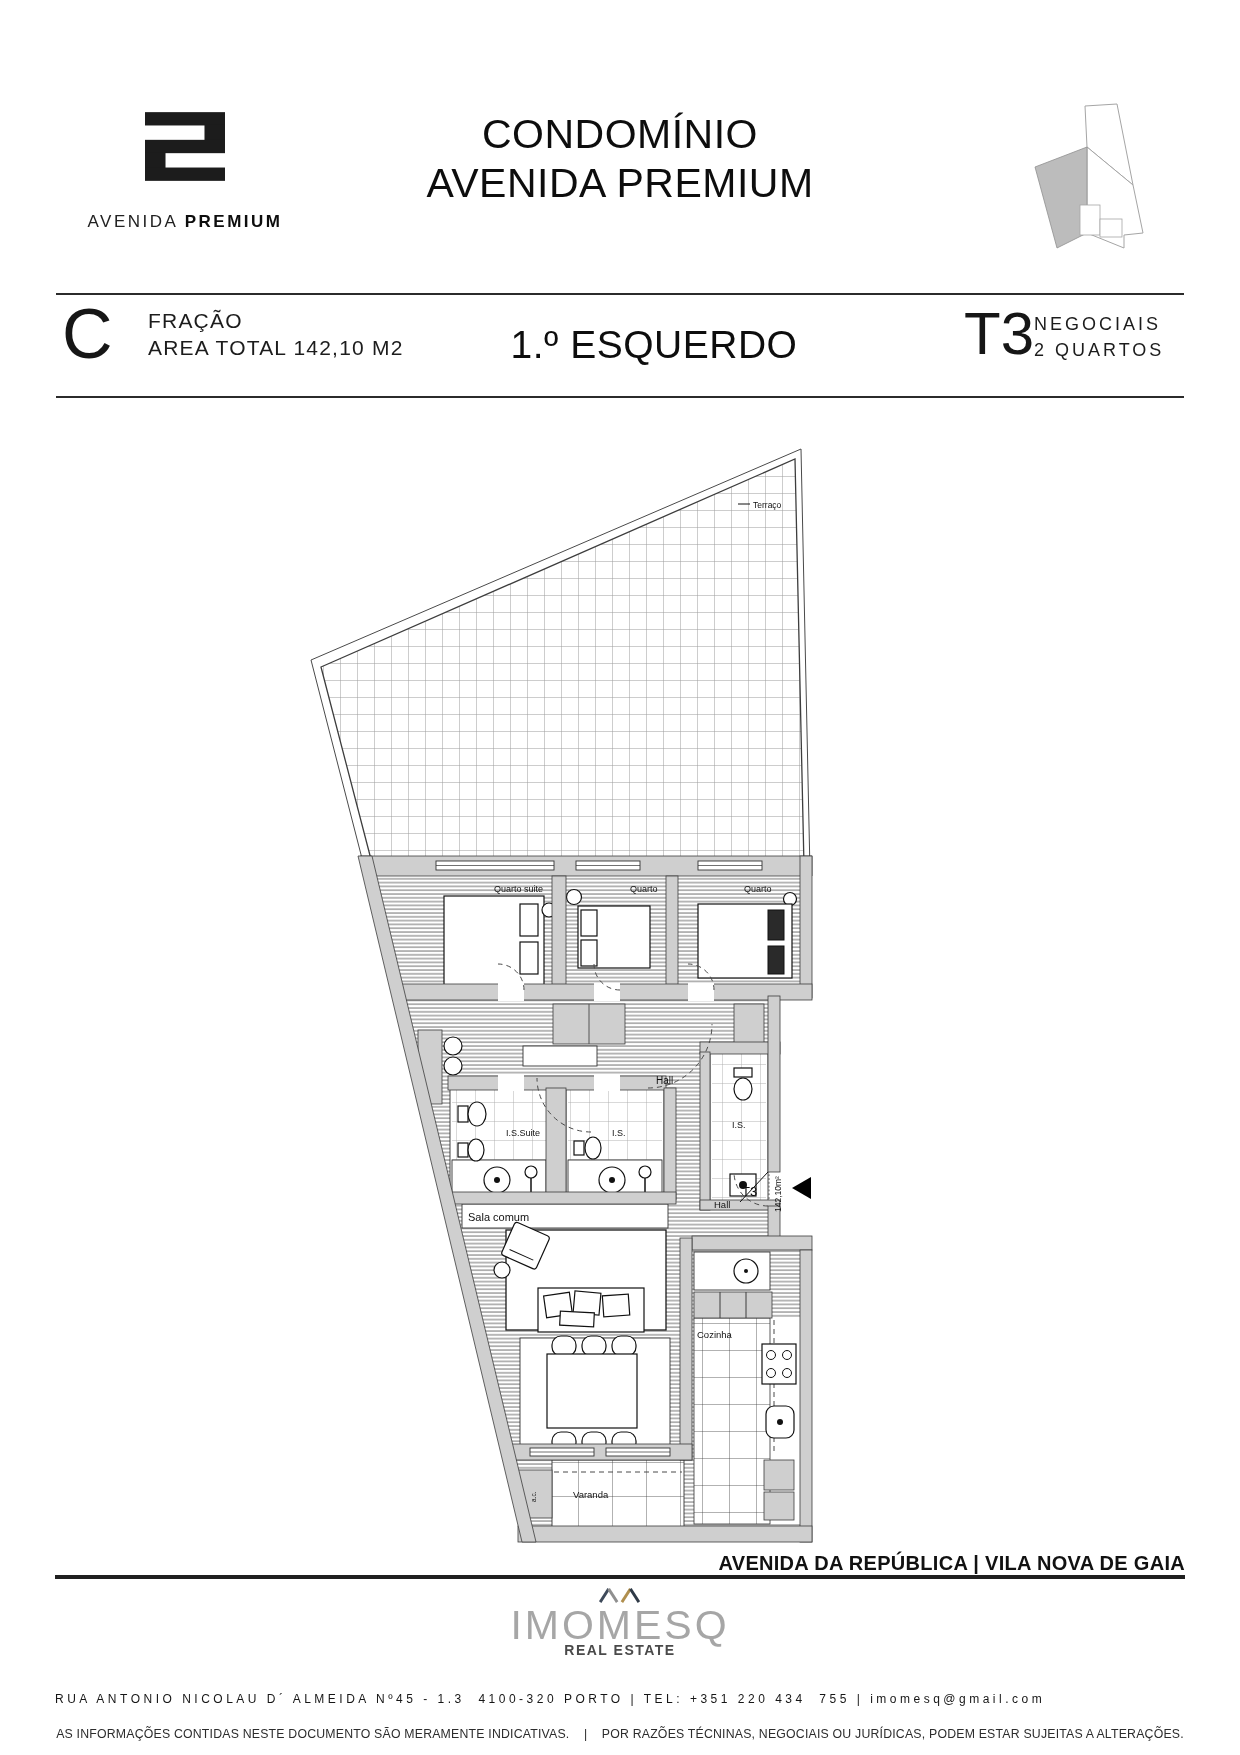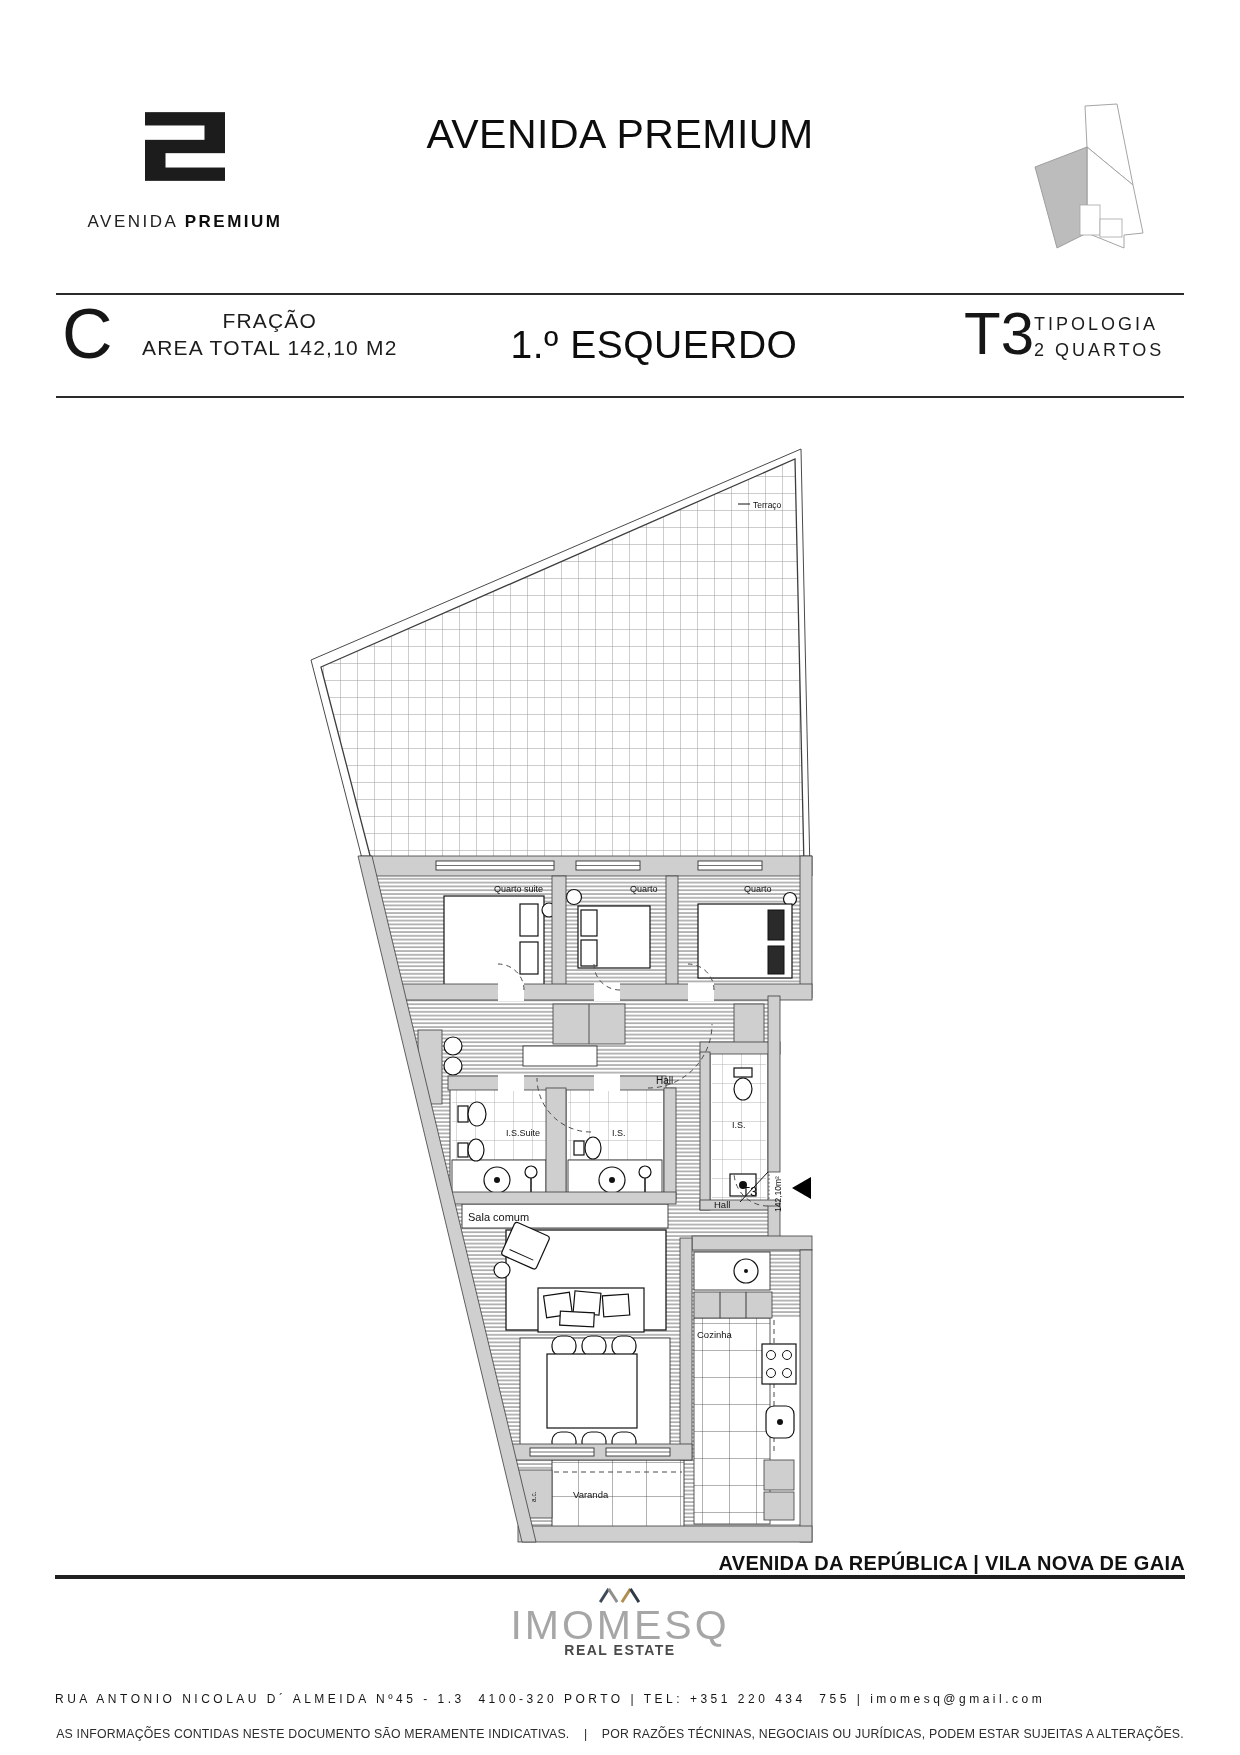--- a/index.html
+++ b/index.html
@@ -10,21 +10,21 @@
   .brand-icon{left:145px;top:112px;}
   .brand-name{left:60px;top:212px;width:250px;text-align:center;font-size:17px;letter-spacing:2.5px;color:#222;white-space:nowrap;}
   .brand-name .bold{font-weight:bold;color:#0d0d0d;}
   .doc-title{left:0;top:110px;width:100%;text-align:center;font-size:41px;line-height:49px;color:#0d0d0d;letter-spacing:.5px;}
   .bldg-icon{left:1026px;top:93px;}
   .rule{left:56px;width:1128px;background:#2b2b2b;}
   .rule-top{top:293px;height:2px;}
   .rule-mid{top:396px;height:2px;}
   
   .fraction-letter{left:62px;top:299px;font-size:70px;line-height:70px;color:#161616;}
-  .fraction-labels{left:142px;top:307px;font-size:21px;line-height:27px;letter-spacing:1.2px;color:#1c1c1c;text-align:center;}
+  .fraction-labels{left:148px;top:307px;font-size:21px;line-height:27px;letter-spacing:1.2px;color:#1c1c1c;}
   .floor-label{left:654px;top:323px;transform:translateX(-50%);font-size:39px;color:#0d0d0d;letter-spacing:.5px;white-space:nowrap;}
   .t3-code{left:964px;top:303px;font-size:60px;line-height:62px;color:#161616;}
   .typology{left:1034px;top:311px;font-size:18px;line-height:26px;letter-spacing:3px;color:#1c1c1c;white-space:nowrap;}
   
   .location-line{right:55px;top:1552px;font-size:20px;font-weight:bold;color:#111;letter-spacing:.3px;}
   .rule-bottom{top:1575px;height:3.5px;left:55px;width:1130px;background:#202020;position:absolute;}
   .agency{left:0;top:1587px;width:100%;text-align:center;}
   .agency-word{font-size:41px;letter-spacing:3px;color:#a6a6a6;font-weight:normal;line-height:34px;}
   .agency-sub{font-size:14px;letter-spacing:1.5px;color:#4a4a4a;font-weight:bold;}
   .address-line{left:55px;top:1692px;width:1130px;font-size:12px;letter-spacing:3.5px;color:#161616;white-space:pre;}
@@ -46,41 +46,42 @@
     <rect x="0" y="27" width="78" height="13" fill="#1c1c1c"></rect>
     <rect x="0" y="39" width="20" height="16" fill="#1c1c1c"></rect>
     <rect x="0" y="54" width="78" height="13" fill="#1c1c1c"></rect>
   </svg>
   <div class="abs brand-name">
     <span>AVENIDA</span>
     <span class="bold">PREMIUM</span>
   </div>
 
   <div class="abs doc-title">
+    <div>CONDOMÍNIO</div>
     <div>AVENIDA PREMIUM</div>
   </div>
 
   <svg class="abs bldg-icon" width="120" height="158" viewBox="0 0 120 158">
     <polygon points="59,13 91,11 107,92 61,54" fill="#ffffff" stroke="#a5a5a5" stroke-width="1"></polygon>
     <polygon points="61,54 107,92 117,140 98,142 98,155 61,140" fill="#ffffff" stroke="#a5a5a5" stroke-width="1"></polygon>
     <polygon points="9,74 61,54 61,140 31,155" fill="#bcbcbc" stroke="#8f8f8f" stroke-width="0.8"></polygon>
     <rect x="54" y="112" width="20" height="30" fill="#ffffff" stroke="#a5a5a5" stroke-width="0.8"></rect>
     <rect x="74" y="126" width="22" height="18" fill="#ffffff" stroke="#a5a5a5" stroke-width="0.8"></rect>
   </svg>
 
   <div class="abs rule rule-top"></div>
   <div class="abs fraction-letter">C</div>
   <div class="abs fraction-labels">
     <div>FRAÇÃO</div>
     <div>AREA TOTAL 142,10 M2</div>
   </div>
   <div class="abs floor-label">1.º ESQUERDO</div>
   <div class="abs t3-code">T3</div>
   <div class="abs typology">
-    <div>TIPOLOGIA</div>
+    <div>NEGOCIAIS</div>
     <div>2 QUARTOS</div>
   </div>
   <div class="abs rule rule-mid"></div>
 
   <svg class="abs" style="left:0;top:0" width="1240" height="1755" viewBox="0 0 1240 1755">
     <defs>
       <pattern id="terr" width="17" height="17" patternUnits="userSpaceOnUse">
         <path d="M17 0H0V17" fill="none" stroke="#9b9b9b" stroke-width="1"></path>
       </pattern>
       <pattern id="wood" width="8" height="3.8" patternUnits="userSpaceOnUse">

